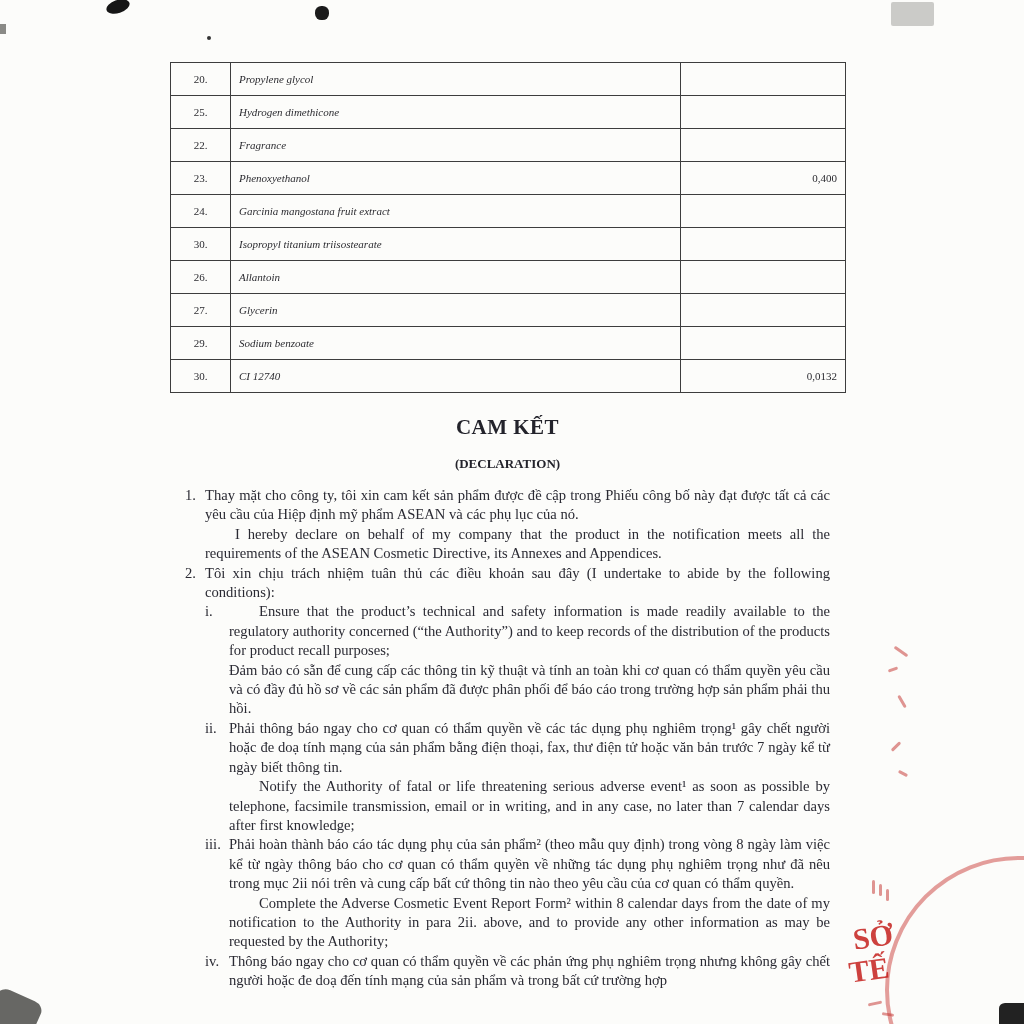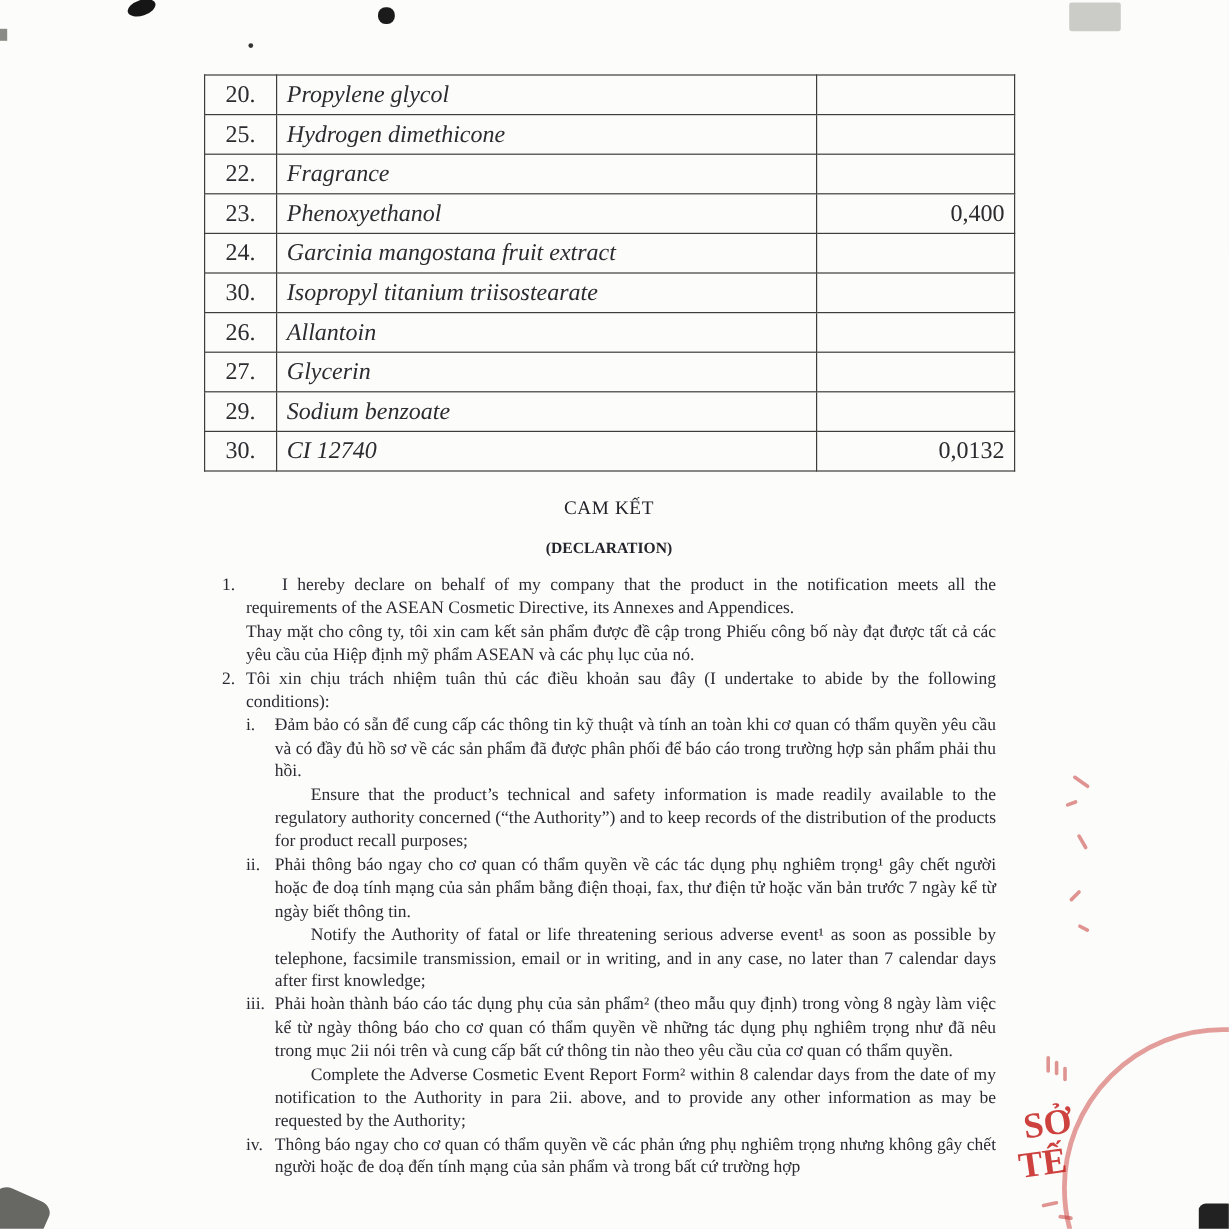--- a/index.html
+++ b/index.html
@@ -14,41 +14,41 @@
     background:#fcfcfa;
     overflow:hidden;
     color:#26262e;
   }
   
   table.ingredients{
     border-collapse:collapse;
     table-layout:fixed;
     margin:62px 0 0 170px;
     width:675px;
-    font-size:20px;
+    font-size:11px;
     color:#2b2b30;
   }
   table.ingredients td{
     border:1px solid #3d3d3d;
     height:32px;
     padding:0 8px;
     overflow:hidden;
     white-space:nowrap;
   }
   td.c-no{text-align:center;}
   td.c-name{padding-left:12px;font-style:italic;}
   td.c-val{text-align:right;padding-right:12px;}
   
   .decl-head{
     margin-top:22px;
     width:1015px;
     text-align:center;
     color:#23232b;
   }
-  .decl-title{font-size:16px;font-weight:normal;letter-spacing:.5px;}
+  .decl-title{font-size:21px;font-weight:bold;letter-spacing:.5px;}
   .decl-sub{font-size:13px;font-weight:bold;margin-top:16px;}
   
   .decl-body{
     margin:14px 194px 0 185px;
     font-size:14.6px;
     line-height:19.4px;
     color:#2a2a33;
   }
   .item{display:flex;}
   .marker{flex:0 0 auto;}
@@ -173,35 +173,35 @@
   <div class="decl-head">
     <div class="decl-title">CAM KẾT</div>
     <div class="decl-sub">(DECLARATION)</div>
   </div>
 
   <div class="decl-body">
 
     <div class="item">
       <div class="marker m1">1.</div>
       <div class="content">
+        <p class="para">Thay mặt cho công ty, tôi xin cam kết sản phẩm được đề cập trong Phiếu công bố này đạt được tất cả các yêu cầu của Hiệp định mỹ phẩm ASEAN và các phụ lục của nó.</p>
         <p class="para en">I hereby declare on behalf of my company that the product in the notification meets all the requirements of the ASEAN Cosmetic Directive, its Annexes and Appendices.</p>
-        <p class="para">Thay mặt cho công ty, tôi xin cam kết sản phẩm được đề cập trong Phiếu công bố này đạt được tất cả các yêu cầu của Hiệp định mỹ phẩm ASEAN và các phụ lục của nó.</p>
       </div>
     </div>
 
     <div class="item">
       <div class="marker m1">2.</div>
       <div class="content">
         <p class="para">Tôi xin chịu trách nhiệm tuân thủ các điều khoản sau đây (I undertake to abide by the following conditions):</p>
 
         <div class="sub">
           <div class="marker m2">i.</div>
           <div class="content">
+            <p class="para en">Ensure that the product’s technical and safety information is made readily available to the regulatory authority concerned (“the Authority”) and to keep records of the distribution of the products for product recall purposes;</p>
             <p class="para">Đảm bảo có sẵn để cung cấp các thông tin kỹ thuật và tính an toàn khi cơ quan có thẩm quyền yêu cầu và có đầy đủ hồ sơ về các sản phẩm đã được phân phối để báo cáo trong trường hợp sản phẩm phải thu hồi.</p>
-            <p class="para en">Ensure that the product’s technical and safety information is made readily available to the regulatory authority concerned (“the Authority”) and to keep records of the distribution of the products for product recall purposes;</p>
           </div>
         </div>
 
         <div class="sub">
           <div class="marker m2">ii.</div>
           <div class="content">
             <p class="para">Phải thông báo ngay cho cơ quan có thẩm quyền về các tác dụng phụ nghiêm trọng¹ gây chết người hoặc đe doạ tính mạng của sản phẩm bằng điện thoại, fax, thư điện tử hoặc văn bản trước 7 ngày kể từ ngày biết thông tin.</p>
             <p class="para en">Notify the Authority of fatal or life threatening serious adverse event¹ as soon as possible by telephone, facsimile transmission, email or in writing, and in any case, no later than 7 calendar days after first knowledge;</p>
           </div>
         </div>

